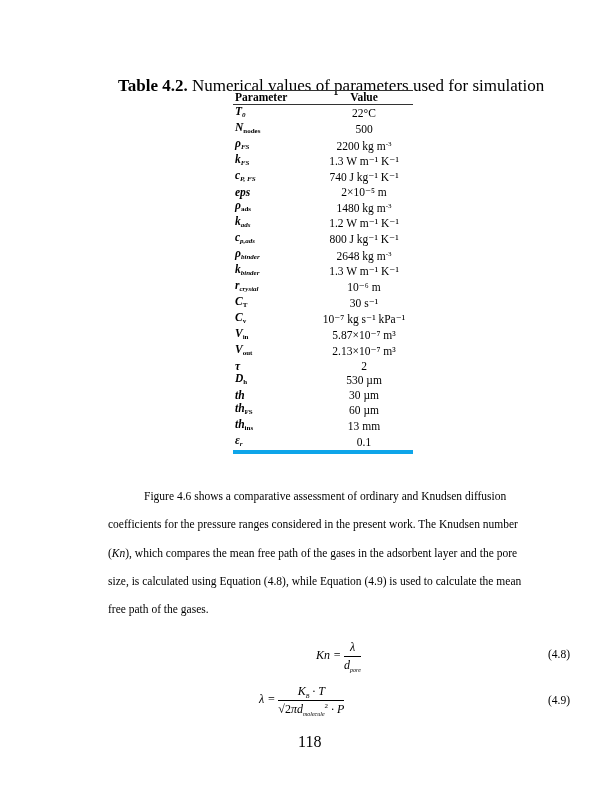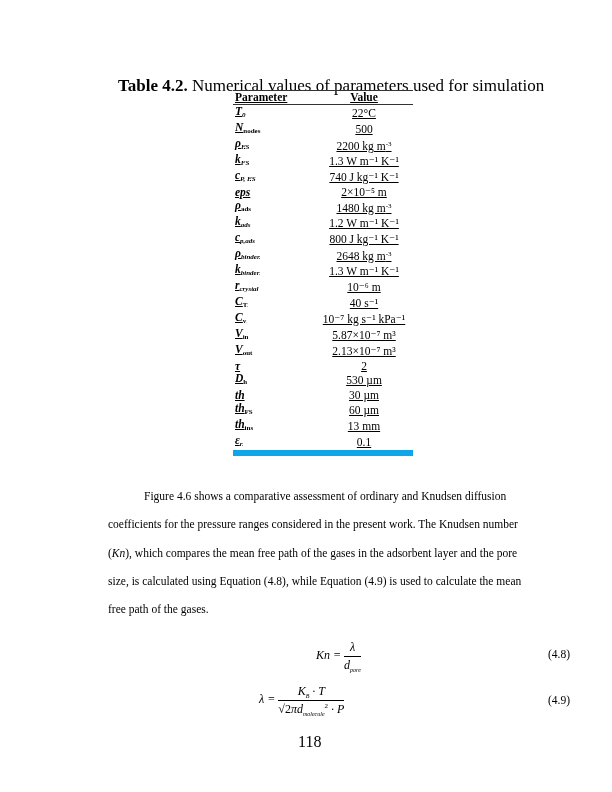--- a/index.html
+++ b/index.html
@@ -7,31 +7,31 @@
       width: 612px; height: 792px; position: relative; overflow: hidden;
       font-family: "Liberation Serif", "DejaVu Serif", serif; color: #000;
     }
     .caption {
       position: absolute; left: 118px; top: 76px;
       font-size: 17px; white-space: nowrap;
     }
     .caption b { font-weight: bold; }
     table.params {
       position: absolute; left: 233px; top: 90px; width: 180px;
-      border-collapse: collapse; font-size: 11.5px; text-decoration: underline;
+      border-collapse: collapse; font-size: 11.5px;
     }
     table.params th {
       font-weight: bold; text-align: left; padding: 0 0 0 2px; height: 13px; line-height: 13px;
       border-top: 1px solid #333; border-bottom: 1px solid #333;
     }
     table.params th.val { text-align: center; padding-left: 0; }
     table.params td { height: 13.7px; line-height: 12px; padding: 0; white-space: nowrap; }
     table.params td.p { font-weight: bold; font-style: italic; padding-left: 2px; width: 80px; }
     table.params td.v { text-align: center; }
-    table.params tr.last td { border-bottom: 6px solid #0ea5e9; }
+    table.params tr.last td { border-bottom: 4px solid #0ea5e9; }
     .p sub { font-size: 7px; vertical-align: -2px; }
     .p sub.up { font-style: normal; }
     .v sup { font-size: 7px; vertical-align: 4px; }
     .para {
       position: absolute; left: 108px; width: 434px; font-size: 11.5px;
       line-height: 28.3px; text-align: justify;
     }
     .para .indent { display: inline-block; width: 36px; }
     .eq {
       position: absolute; font-size: 12px; font-style: italic;
@@ -101,21 +101,21 @@
       <tr>
         <td class="p">k<sub>binder</sub></td>
         <td class="v">1.3 W m⁻¹ K⁻¹</td>
       </tr>
       <tr>
         <td class="p">r<sub>crystal</sub></td>
         <td class="v">10⁻⁶ m</td>
       </tr>
       <tr>
         <td class="p">C<sub class="up">T</sub></td>
-        <td class="v">40 s⁻¹</td>
+        <td class="v">30 s⁻¹</td>
       </tr>
       <tr>
         <td class="p">C<sub class="up">v</sub></td>
         <td class="v">10⁻⁷ kg s⁻¹ kPa⁻¹</td>
       </tr>
       <tr>
         <td class="p">V<sub class="up">in</sub></td>
         <td class="v">5.87×10⁻⁷ m³</td>
       </tr>
       <tr>

